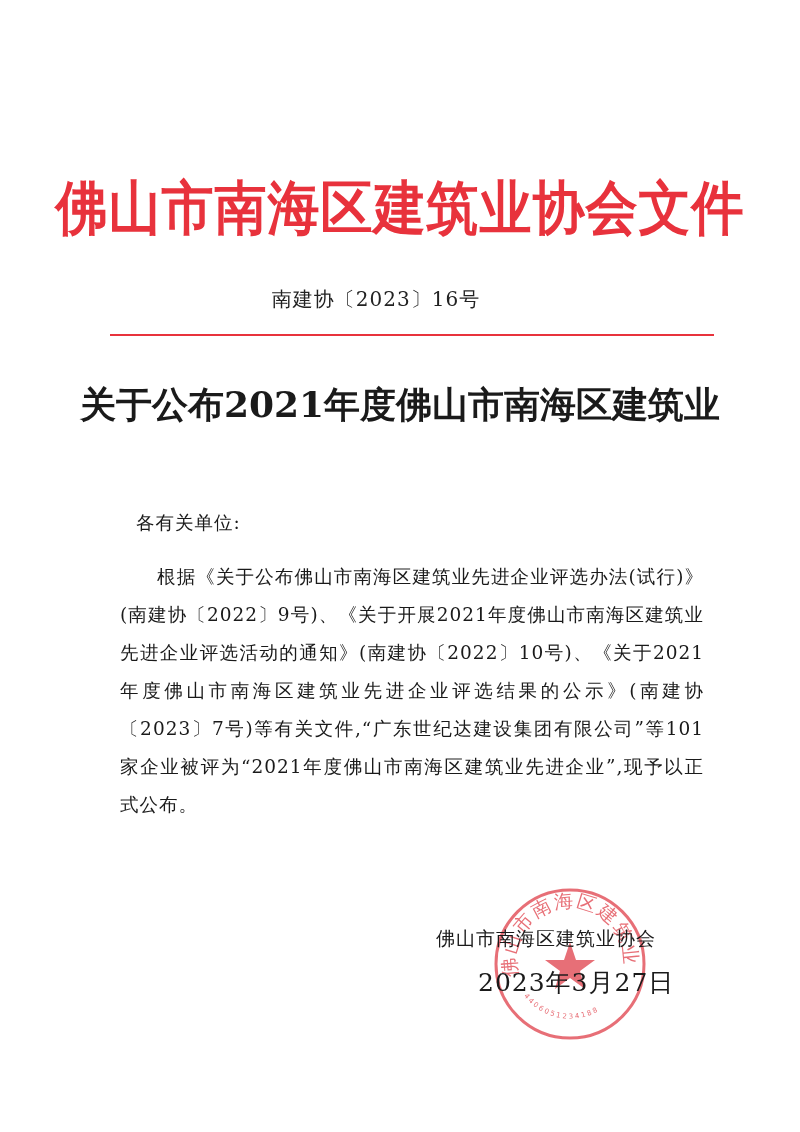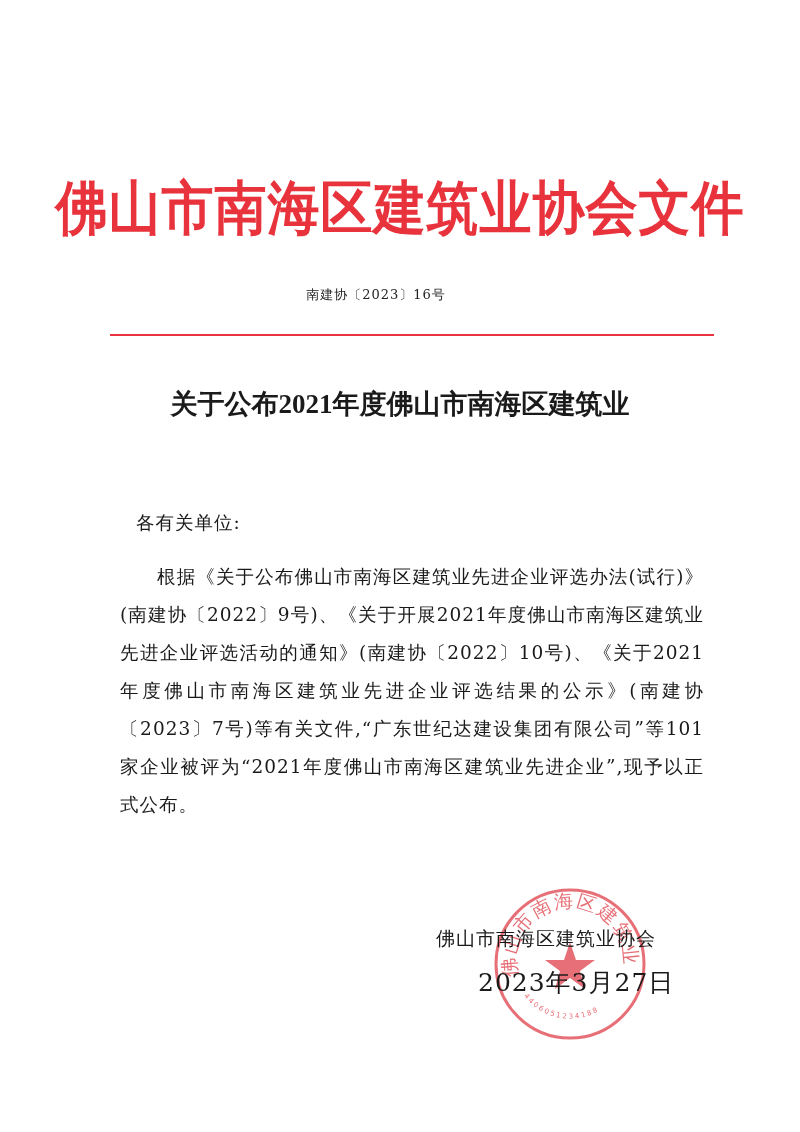--- a/index.html
+++ b/index.html
@@ -8,28 +8,28 @@
     font-family: "DejaVu Serif", "Liberation Serif", serif; color: #1a1a1a;
   }
   .masthead {
     position: absolute; left: 0; width: 800px; top: 178px; text-align: center;
     font-family: "DejaVu Sans", "Liberation Sans", sans-serif; font-weight: bold;
     font-size: 52px; letter-spacing: 1px; color: #e8323c; line-height: 60px;
     transform: scaleY(1.12);
   }
   .docno {
     position: absolute; left: 0; width: 752px; top: 286px; text-align: center;
-    font-size: 13px; letter-spacing: 1px; color: #222;
+    font-size: 20px; letter-spacing: 1px; color: #222;
   }
   .redline {
     position: absolute; left: 110px; width: 604px; top: 334px; height: 2px; background: #e8323c;
   }
   .title {
     position: absolute; left: 0; width: 800px; top: 382px; text-align: center;
-    font-size: 27px; font-weight: bold; line-height: 44px; color: #1a1a1a; font-family: Liberation Serif, serif;
+    font-size: 36px; font-weight: bold; line-height: 44px; color: #1a1a1a;
   }
   .body {
     position: absolute; left: 120px; width: 584px; top: 488px;
     font-size: 18.5px; line-height: 38px; letter-spacing: 1px; text-align: justify;
   }
   .salutation { margin: 16px; }
   .para { margin: 0; text-indent: 2em; }
   .closing { margin: 0; text-indent: 2em; }
   .attach { margin: 0; text-indent: 2em; }
   .signer {

